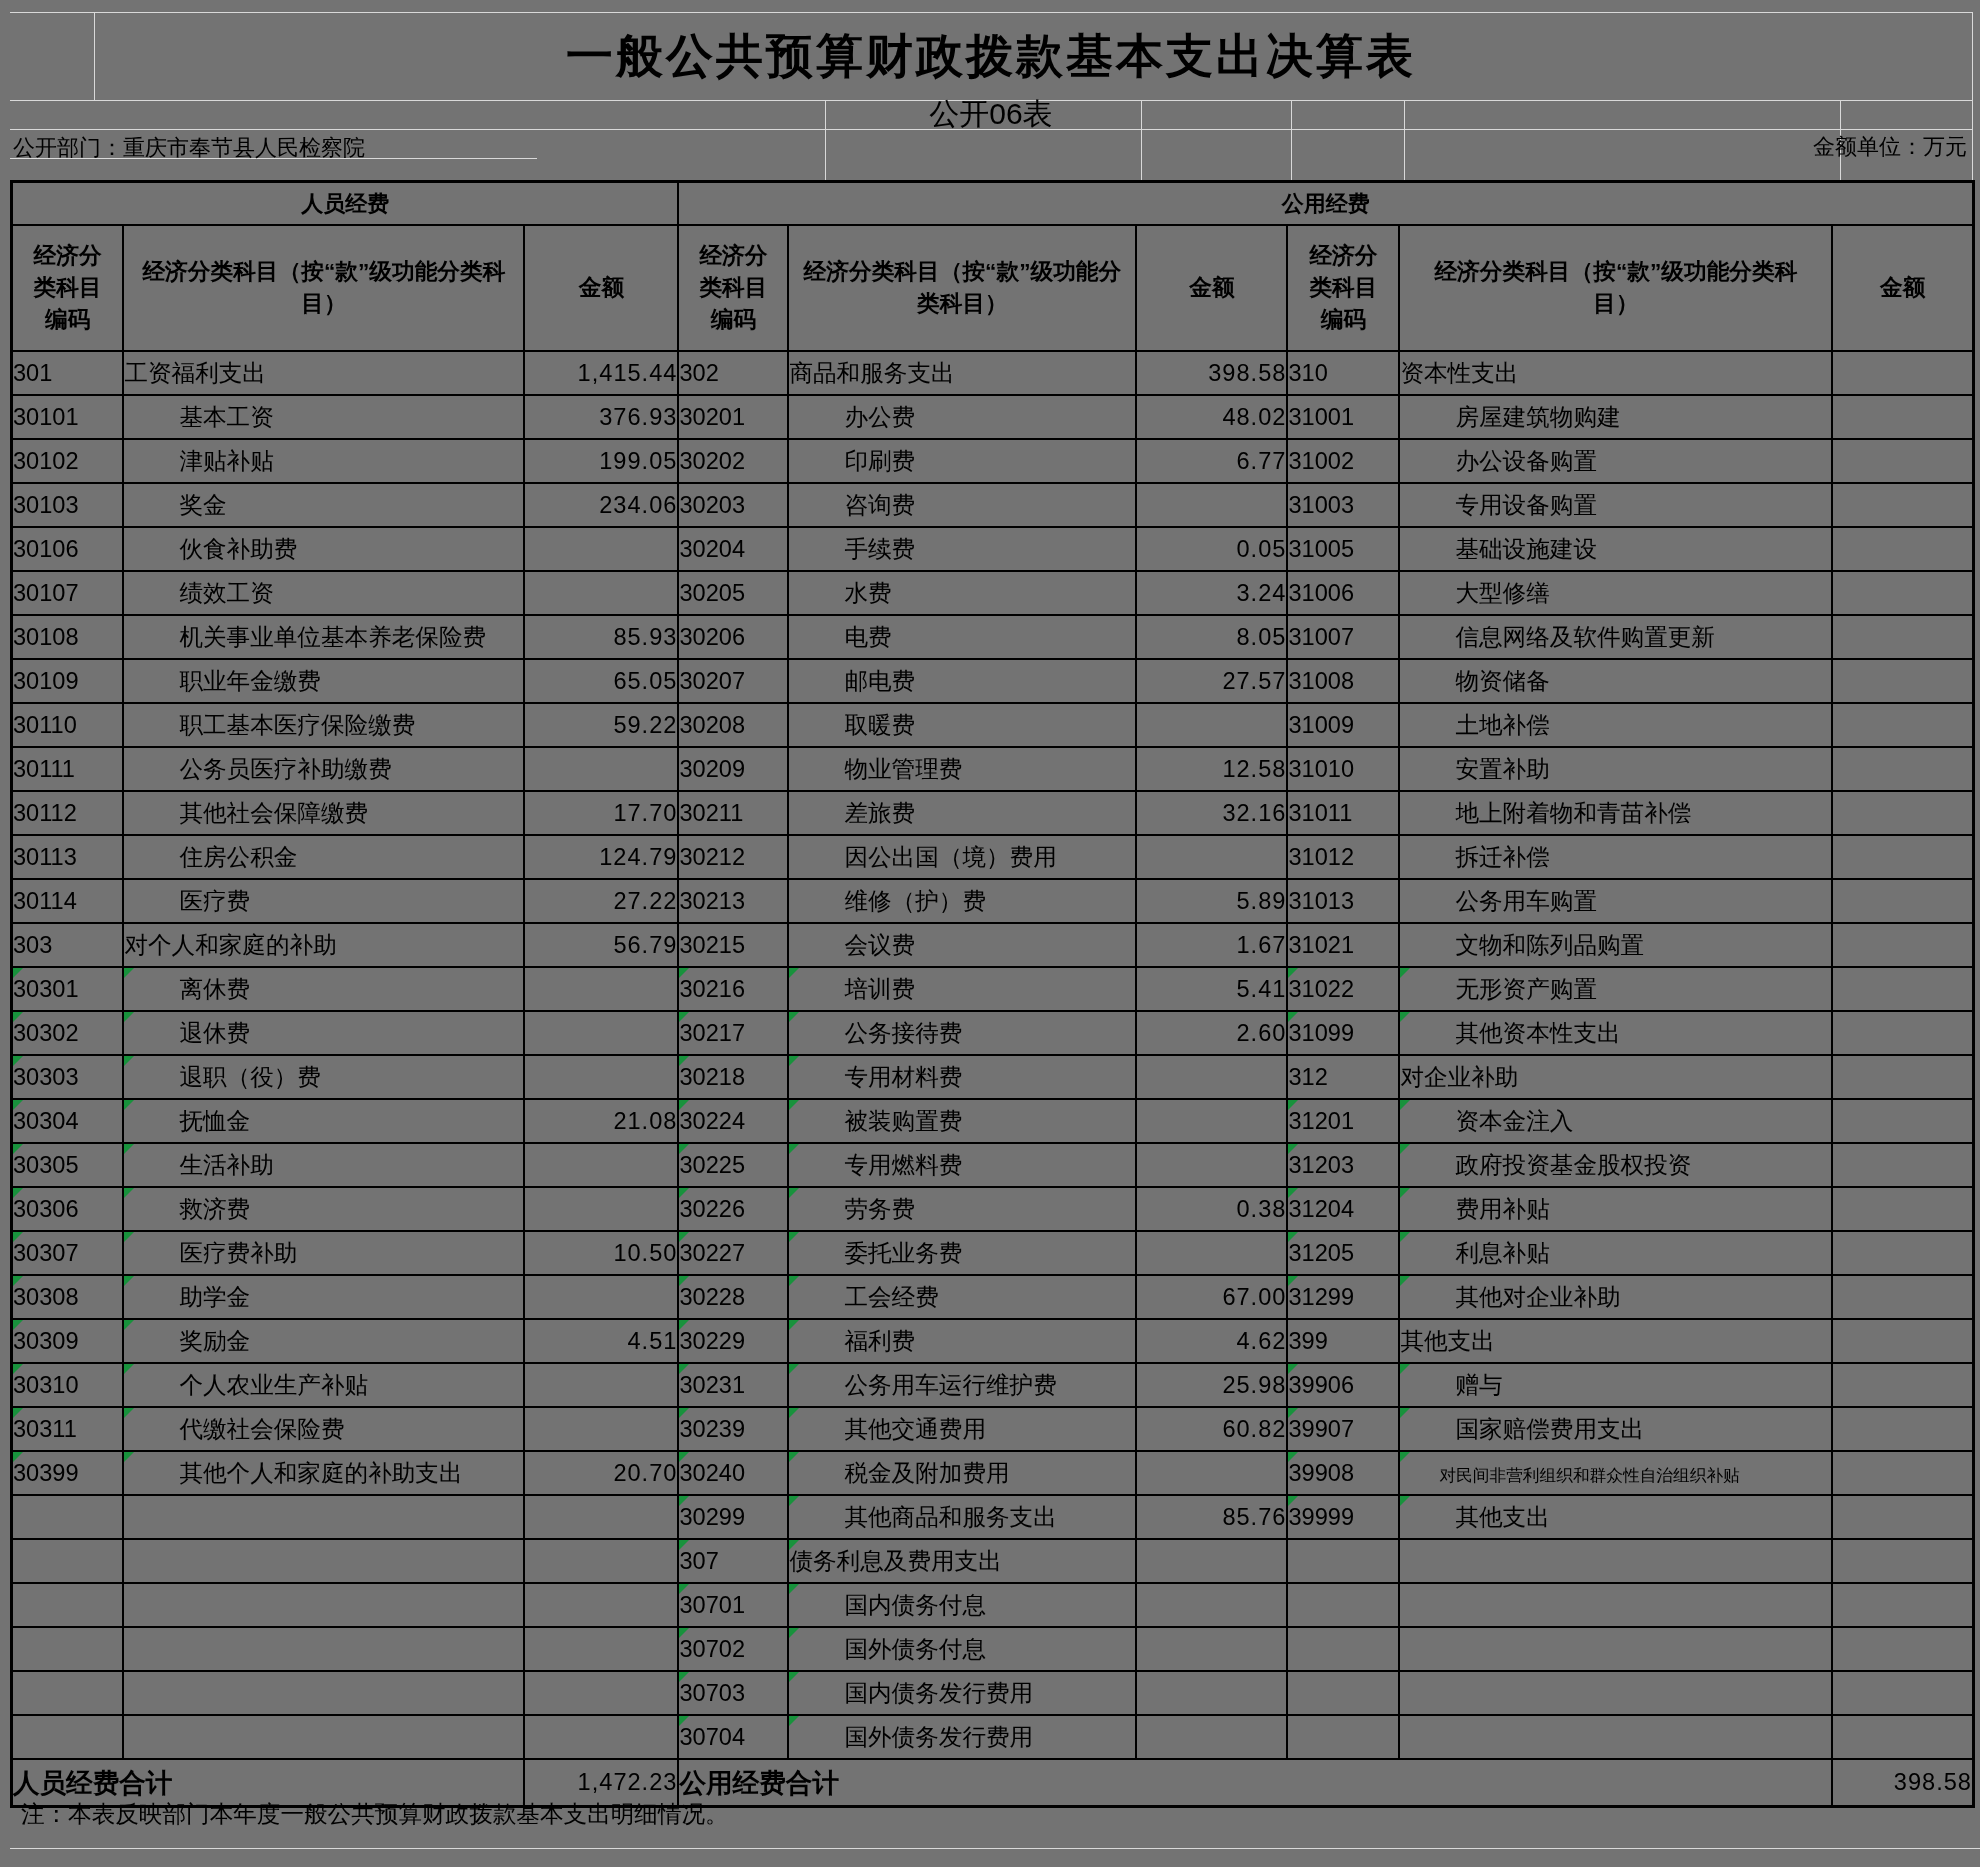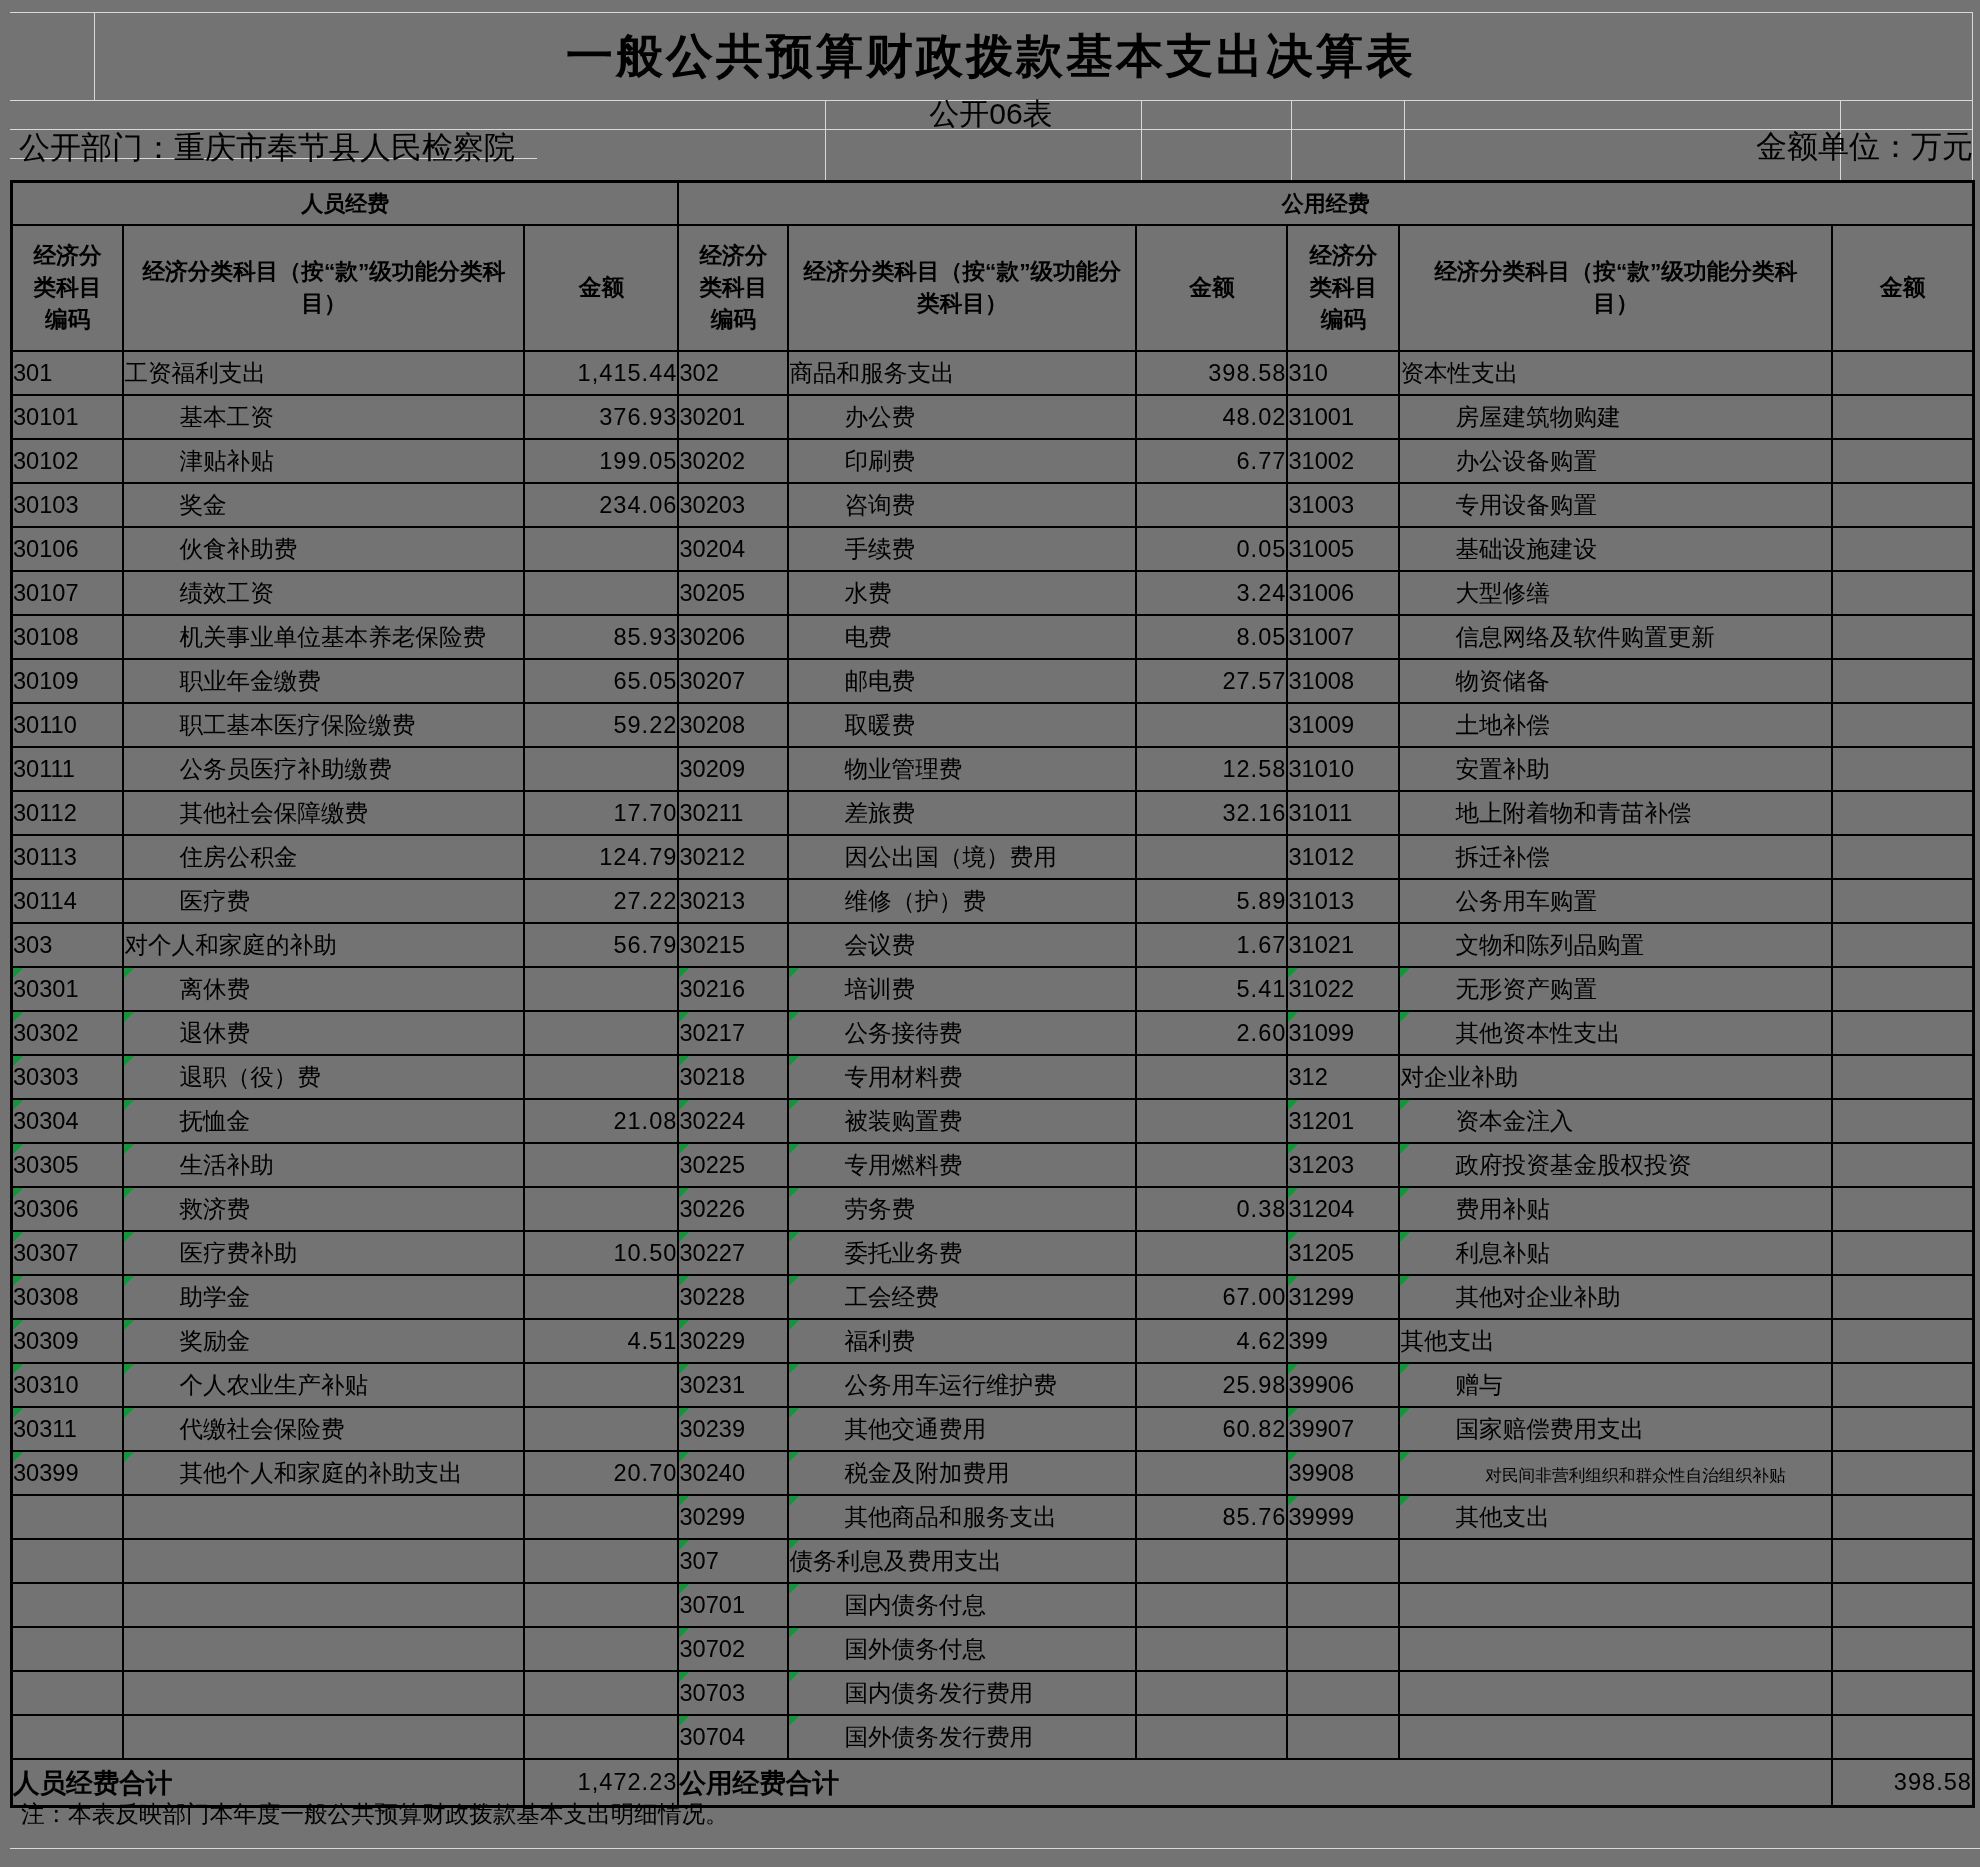--- a/index.html
+++ b/index.html
@@ -12,21 +12,21 @@
   .title{
     position:absolute;left:9.9px;top:11.8px;width:1962px;height:89px;
     display:flex;align-items:center;justify-content:center;
     font-size:47px;font-weight:bold;letter-spacing:3px;
   }
   .meta1{
     position:absolute;left:9.9px;top:100px;width:1962px;height:28.6px;
     font-size:30px;line-height:28.6px;text-align:center;
   }
   .meta2{
-    position:absolute;left:13px;top:129px;width:1962px;height:36px;font-size:31px;
+    position:absolute;left:7px;top:129px;width:1962px;height:36px;font-size:22px;
   }
   .meta2 .dept{position:absolute;left:5.9px;top:2px;line-height:33px;}
   .meta2 .unit{position:absolute;right:2px;bottom:3.9px;line-height:29.6px;}
   
   table.fin{
     position:absolute;left:9.9px;top:180px;width:1962px;
     border-collapse:collapse;table-layout:fixed;
     border:3px solid #000;font-size:23.6px;
   }
   table.fin th,table.fin td{
@@ -36,21 +36,21 @@
   tr.group-row th{height:41px;font-size:22px;font-weight:bold;text-align:center;}
   tr.cols-row th{
     height:124px;font-size:22.7px;font-weight:bold;text-align:center;
     white-space:normal;word-break:break-all;line-height:1.4;padding:0 11.8px;
   }
   tbody td{height:42px;}
   td.code{text-align:left;padding-left:5.9px;}
   td.subject{text-align:left;padding-left:4.9px;}
   td.subject.ind{padding-left:55px;}
   td.subject.small span{font-size:16.7px;}
-  td.subject.small{padding-left:39px;text-align:center;}
+  td.subject.small{padding-left:39px;}
   td.amount{text-align:right;padding-right:7.9px;letter-spacing:1px;}
   .tri{
     position:absolute;top:0;left:0;width:0;height:0;
     border-top:10.8px solid var(--tri,#18923C);border-right:10.8px solid transparent;
   }
   tr.total-row td{height:45px;}
   tr.total-row td.tlabel{font-weight:bold;font-size:26.6px;}
   tr.total-row td.amount{font-size:23.6px;padding-left:12px;}
   
   .note{

